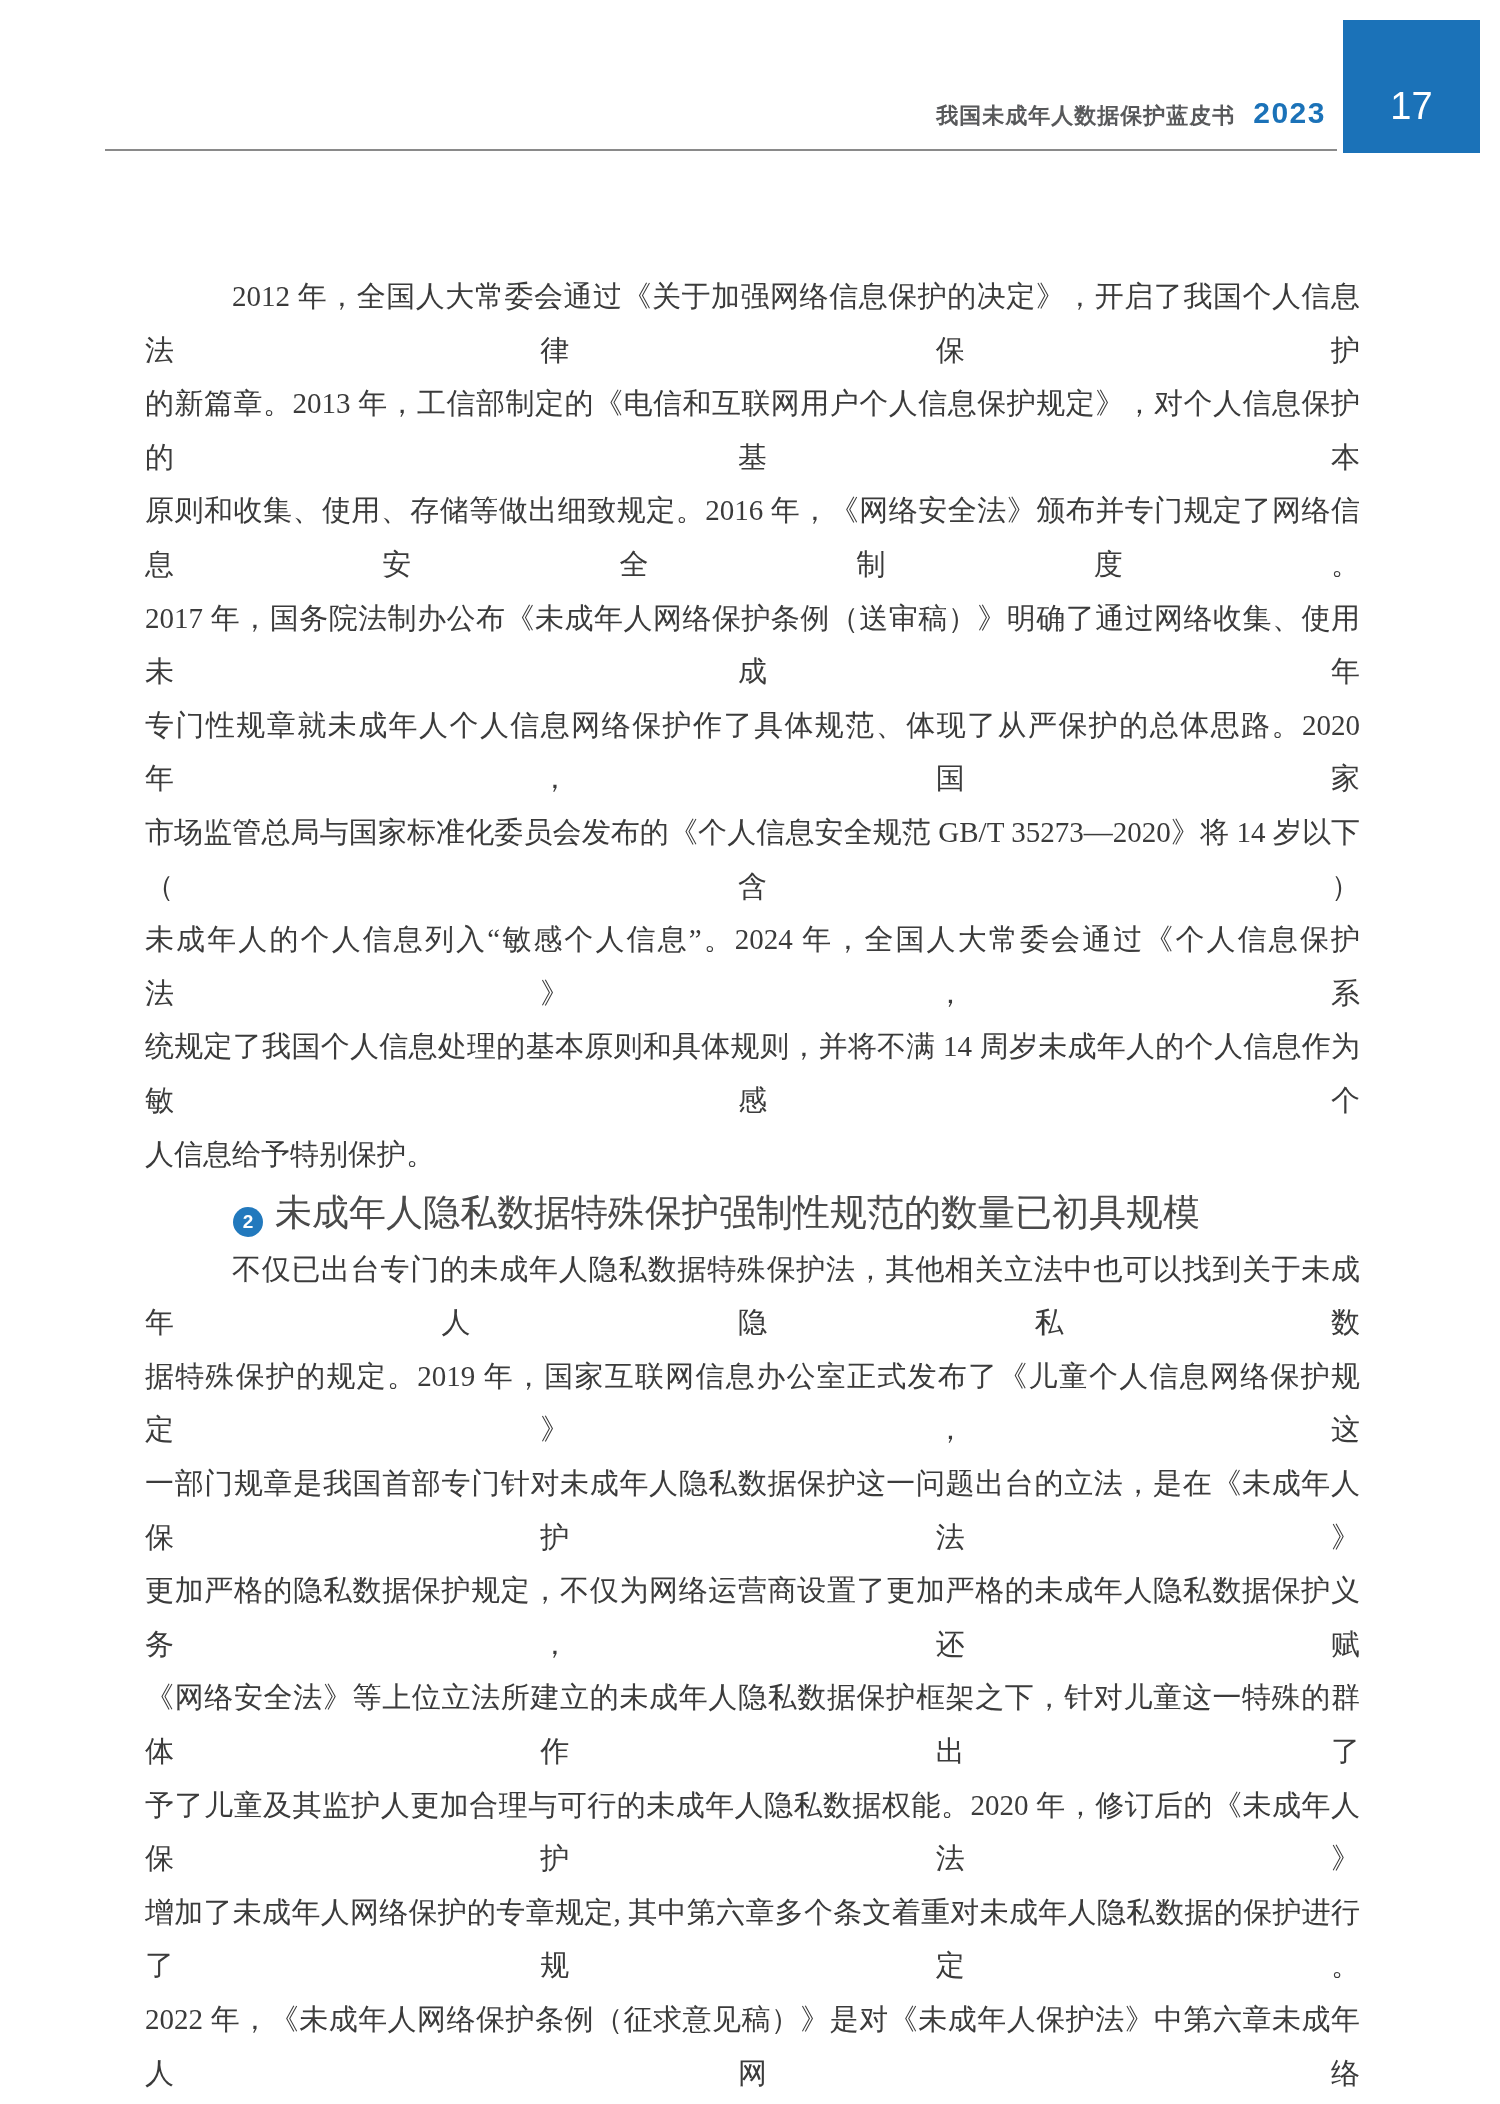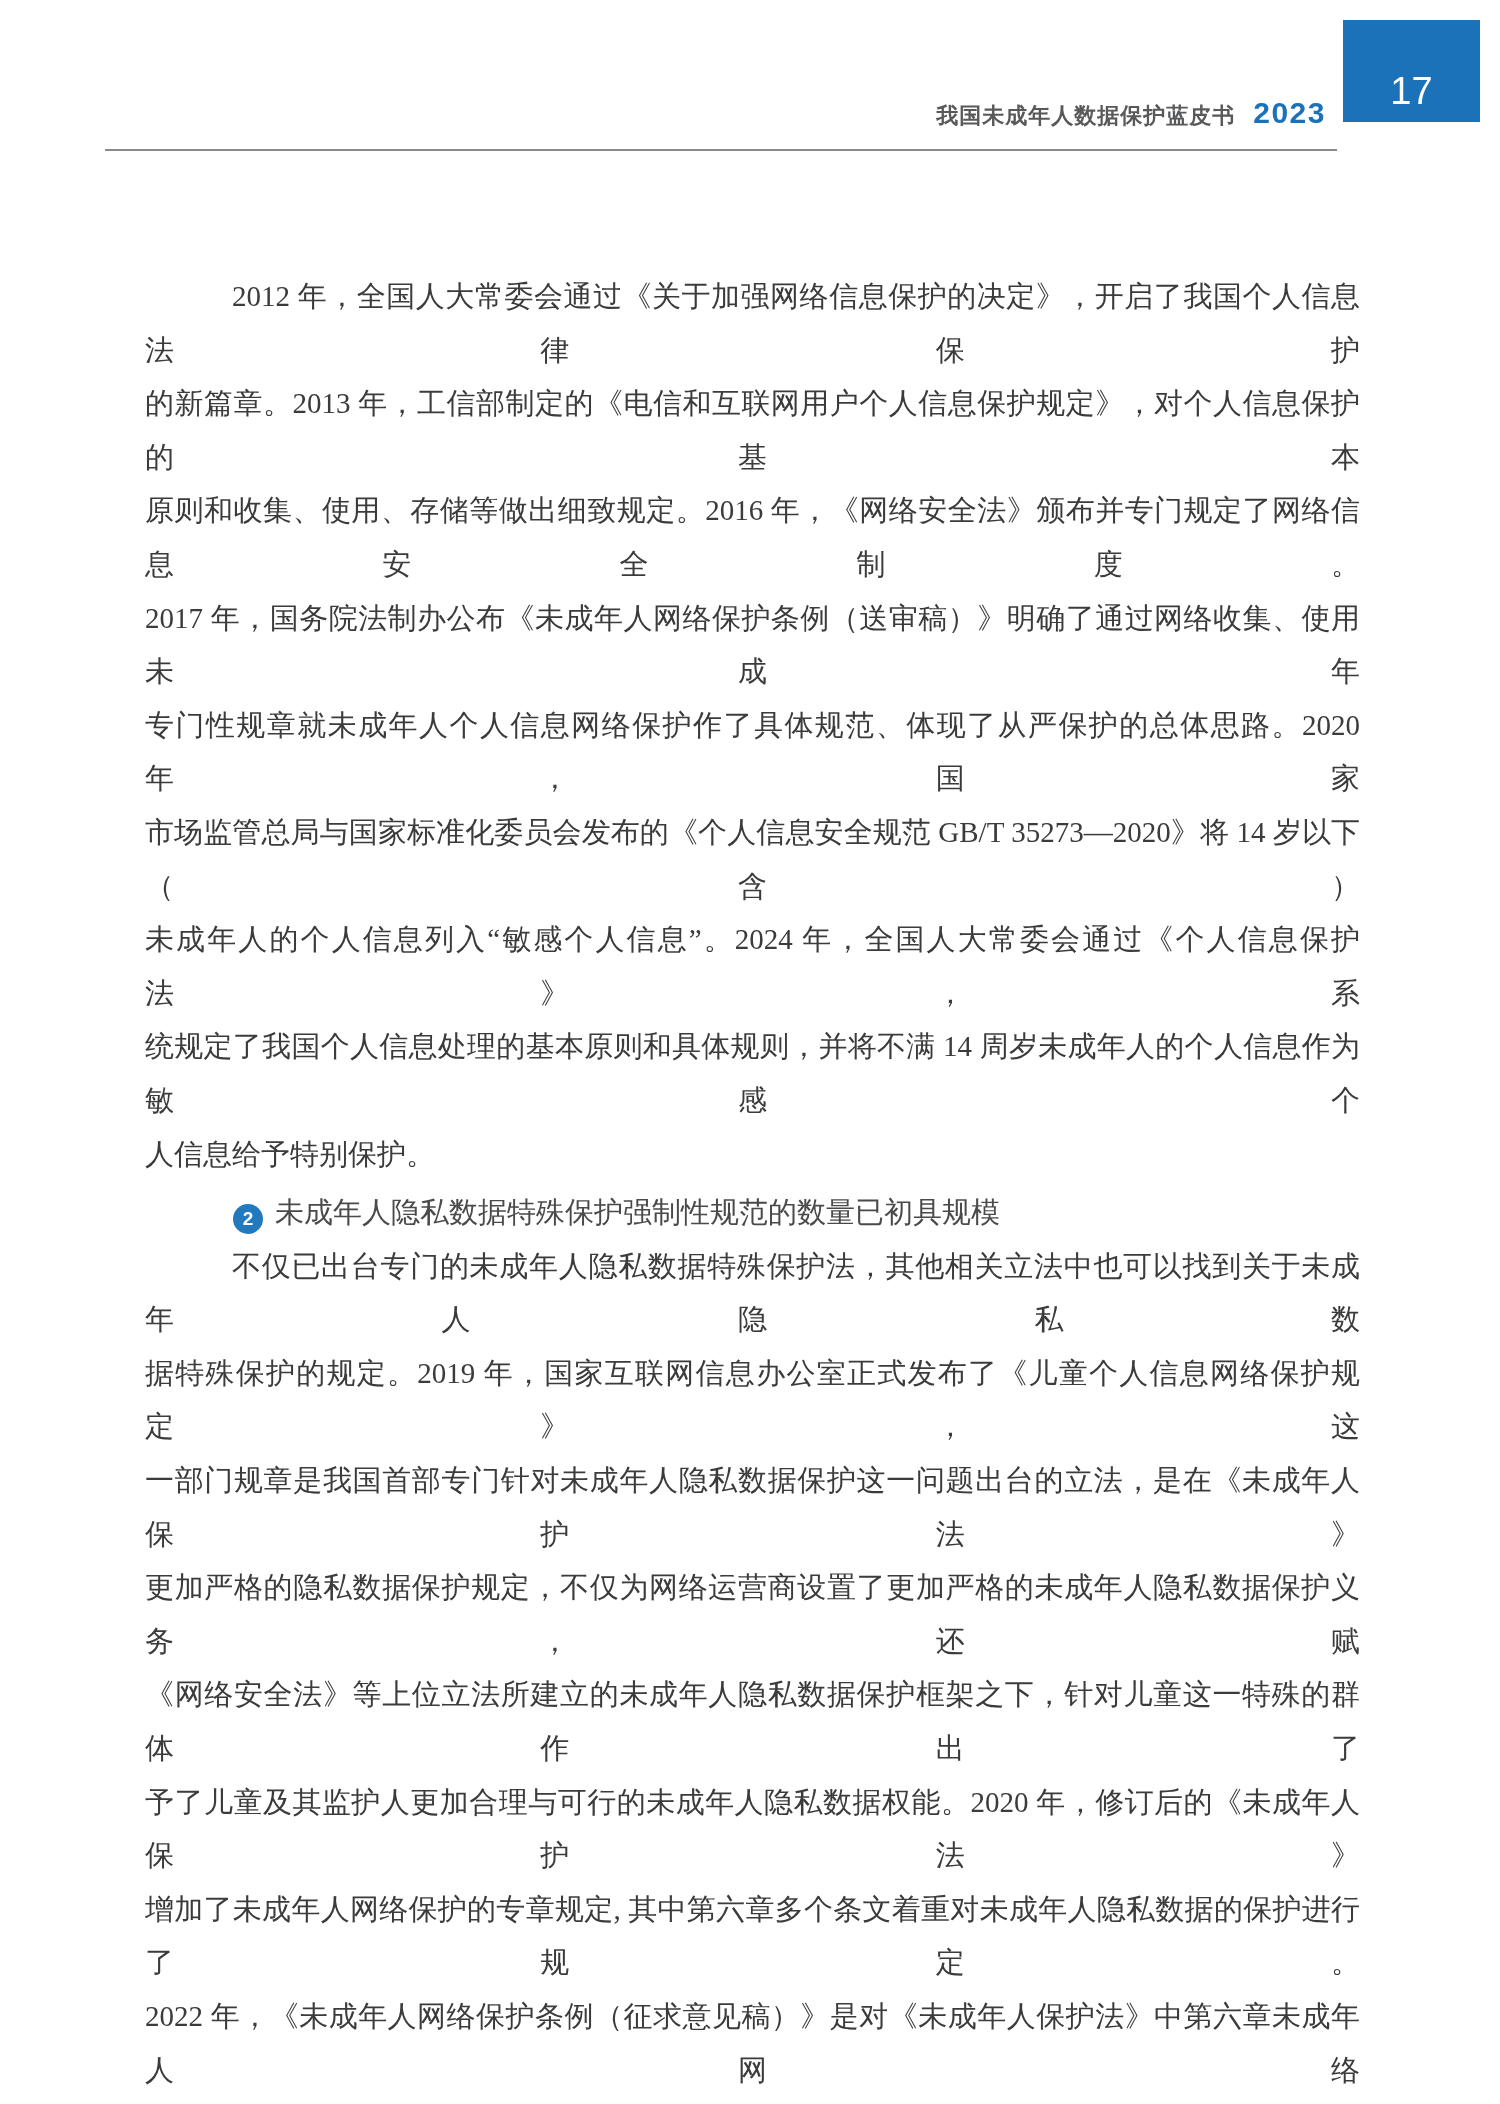--- a/index.html
+++ b/index.html
@@ -39,21 +39,21 @@
   }
   .header-rule{
     position:absolute;
     left:105px;top:149px;
     width:1232px;height:2px;
     background:var(--rule-gray);
   }
   .page-number-box{
     position:absolute;
     left:1343px;top:20px;
-    width:137px;height:102px;
+    width:137px;height:133px;
     background:var(--accent-blue);
     display:flex;align-items:center;justify-content:center;
     box-sizing:border-box;
     padding-top:39px;
     font-family:"Liberation Sans","DejaVu Sans",sans-serif;
   }
   .page-number-box span{
     color:#ffffff;font-size:38px;font-weight:400;line-height:1;
   }
 
@@ -88,21 +88,21 @@
     width:30px;height:30px;
     border-radius:50%;
     background:var(--badge-blue);
     color:#fff;
     font-size:19px;font-weight:bold;
     line-height:30px;text-align:center;
     vertical-align:-3px;
     margin-right:12px;
   }
   .heading .heading-text{
-    font-size:29px;
+    font-size:37px;
   }
 </style>
 </head>
 <body>
 
 <div class="page">
 
   <div class="header-text">
     <span class="book-title">我国未成年人数据保护蓝皮书</span>
     <span class="book-year">2023</span>

